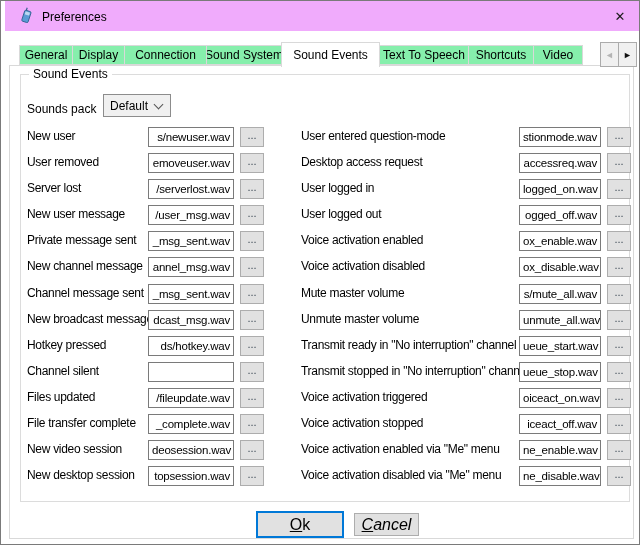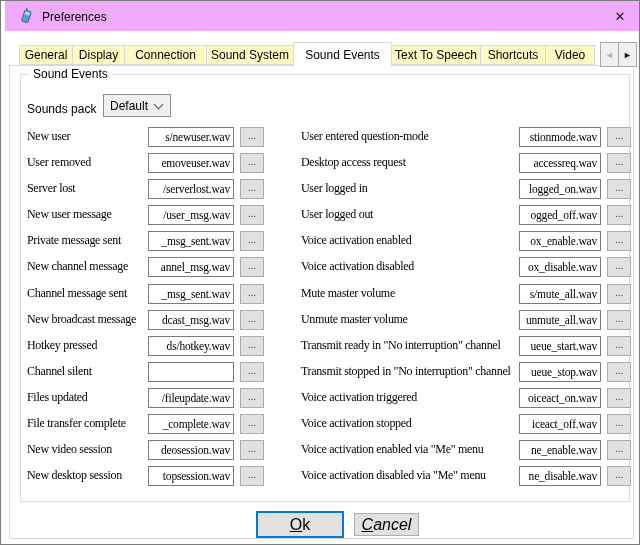--- a/index.html
+++ b/index.html
@@ -14,25 +14,25 @@
   .close-btn{position:absolute;right:12px;top:6px;width:22px;height:20px;text-align:center;
              line-height:20px;font-size:13px;color:#1a1a1a;cursor:default;}
 
   
   .tab-pane{position:absolute;left:8px;top:64px;width:625px;height:474px;
             border:1px solid #d9d9d9;background:#fff;box-sizing:border-box;}
 
   
   .tab-bar{position:absolute;left:18px;top:41px;height:23px;display:flex;
            align-items:flex-end;z-index:3;}
-  .tab{box-sizing:border-box;height:20px;background:#fef9c3;border:1px solid #d9d9d9;
+  .tab{box-sizing:border-box;height:20px;background:#86efac;border:1px solid #d9d9d9;
        margin-right:-1px;display:flex;align-items:center;justify-content:center;
        white-space:nowrap;overflow:hidden;font-size:12px;cursor:default;}
   .tab:nth-child(1){width:54px}.tab:nth-child(2){width:53px}.tab:nth-child(3){width:83px}
-  .tab:nth-child(4){width:88px}.tab:nth-child(5){width:99px}.tab:nth-child(6){width:90px}
+  .tab:nth-child(4){width:76px}.tab:nth-child(5){width:99px}.tab:nth-child(6){width:90px}
   .tab:nth-child(7){width:66px}.tab:nth-child(8){width:50px}
   .tab.active{height:25px;margin-bottom:-2px;background:#fff;border-bottom:none;
               position:relative;z-index:4;}
   .tab-scroll{position:absolute;left:600px;top:41px;z-index:5;display:flex;}
   .scroll-btn{width:19px;height:25px;box-sizing:border-box;background:#f0f0f0;
               border:1px solid #ababab;display:flex;align-items:center;justify-content:center;
               font-size:9px;margin-left:-1px;cursor:default;}
   .scroll-btn.disabled{color:#b4b4b4;}
   .scroll-btn.enabled{color:#111;}
 
@@ -47,21 +47,21 @@
          border:1px solid #8c8c8c;background:#f0f0f0;cursor:default;}
   .combo-text{position:absolute;left:6px;top:4px;}
   .combo-arrow{position:absolute;right:8px;top:6px;width:6px;height:6px;
                border-right:1.6px solid #555;border-bottom:1.6px solid #555;
                transform:rotate(45deg);}
 
   
   .col{position:absolute;top:49px;}
   #left-col{left:6px;width:250px;}
   #right-col{left:254px;width:344px;margin-left:26px;}
-  .row{position:relative;height:26.1px;font-family:Liberation Serif, serif;}
+  .row{position:relative;height:26.1px;}
   .row-label{position:absolute;left:0;top:5px;white-space:nowrap;letter-spacing:-0.3px;}
   .field{position:absolute;top:3px;height:20px;box-sizing:border-box;background:#fff;
          border:1px solid #7a7a7a;z-index:1;}
   #left-col .field{left:121px;width:86px;}
   #right-col .field{left:218px;width:82px;}
   .field-text{display:block;line-height:18px;padding:0 3px;text-align:right;
               white-space:nowrap;overflow:hidden;font-size:11.5px;letter-spacing:-0.2px;}
   .browse{position:absolute;top:3px;width:24px;height:20px;box-sizing:border-box;
           background:#e1e1e1;border:1px solid #adadad;font-family:inherit;font-size:11px;
           line-height:12px;color:#3d4a56;text-align:center;padding:0 0 4px 0;cursor:default;}

